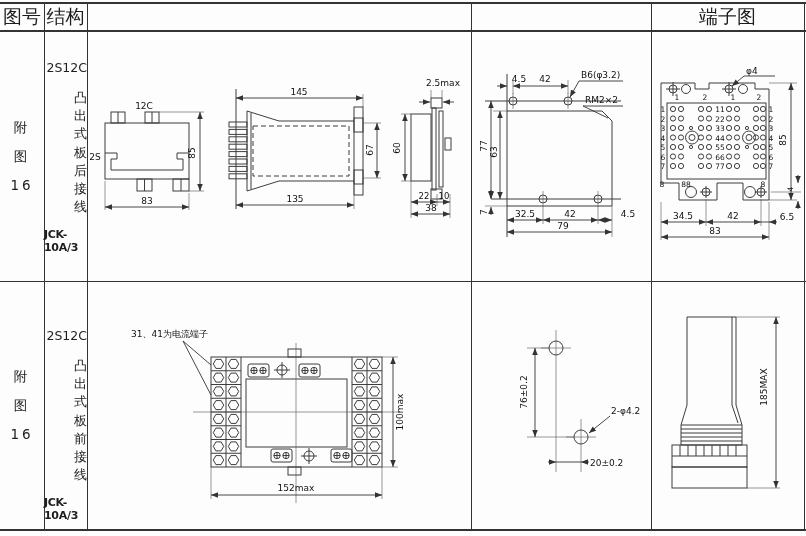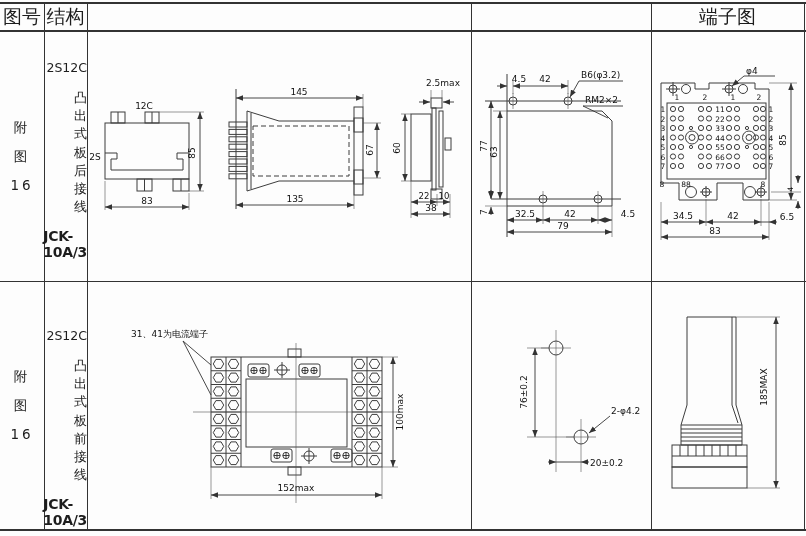--- a/index.html
+++ b/index.html
@@ -9,21 +9,21 @@
   .cell{position:absolute;}
   .colhead{position:absolute;top:2px;height:29px;display:flex;align-items:center;
            justify-content:center;font-size:19px;color:#1d1d1d;}
   .fig{white-space:pre-line;text-align:center;font-size:13.5px;line-height:2.15;
        letter-spacing:3px;color:#1d1d1d;}
   .figcell{display:flex;align-items:center;justify-content:center;}
   .structcell{display:flex;flex-direction:column;align-items:flex-end;}
   .model{font-size:12.5px;color:#1d1d1d;}
   .vchars{white-space:pre-line;text-align:center;font-size:13px;line-height:1.4;
           color:#1d1d1d;margin-top:14px;}
-  .pcode{font-size:14px;font-weight:bold;letter-spacing:-.3px;color:#1d1d1d;margin-top:12px;}
+  .pcode{font-size:11px;font-weight:bold;letter-spacing:-.3px;color:#1d1d1d;margin-top:12px;}
   svg{position:absolute;left:0;top:0;}
   .ln{stroke:#3d3d3d;stroke-width:1;fill:none;}
   .lt{stroke:#555;stroke-width:.6;fill:none;}
   .dm{stroke:#333;stroke-width:.9;fill:none;}
   .d{font:9px "DejaVu Sans",sans-serif;fill:#111;}
   .d8{font:8.5px "DejaVu Sans",sans-serif;fill:#111;}
   .s{font:7.5px "DejaVu Sans",sans-serif;fill:#111;}
 </style>
 </head>
 <body>

